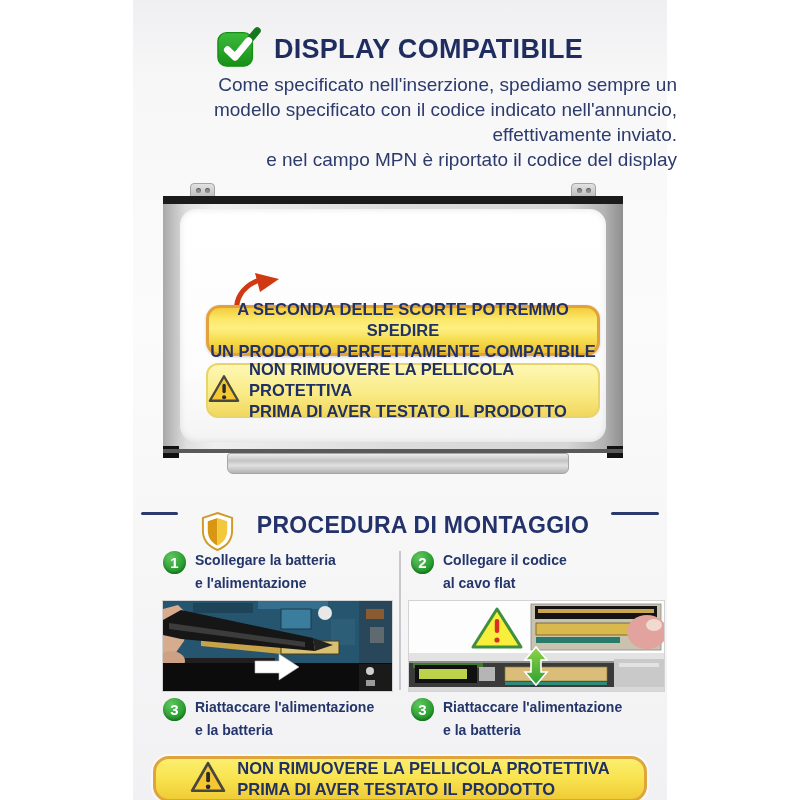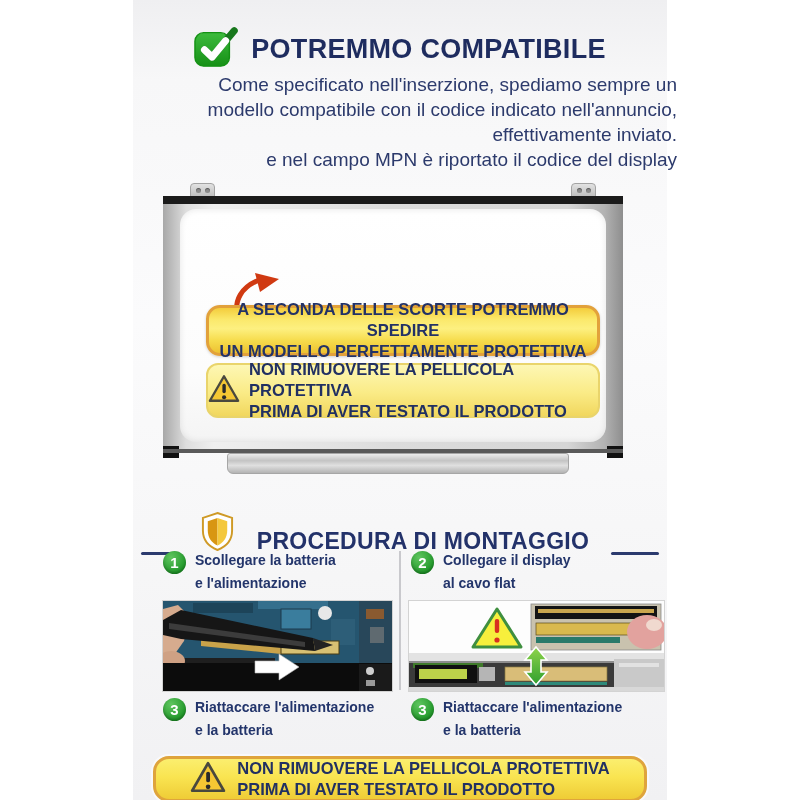--- a/index.html
+++ b/index.html
@@ -47,21 +47,21 @@
   }
   .banner-stock div { font-size:16.5px; font-weight:bold; color:#233266; line-height:21px; }
   .banner-film {
     position:absolute; left:43px; top:180px; width:394px; height:55px;
     border:2px solid #e9d46b; border-radius:12px;
     background:linear-gradient(180deg,#fdf7b4 0%,#faeb86 55%,#f1d75e 100%);
     display:flex; align-items:center; justify-content:center; gap:9px;
   }
   .banner-film .lines div, .footer-banner .lines div { font-size:16.5px; font-weight:bold; color:#213062; line-height:21px; text-align:left; }
   
-  .proc-header { position:absolute; left:133px; top:512px; width:534px; display:flex; align-items:flex-end; justify-content:center; gap:22px; }
+  .proc-header { position:absolute; left:133px; top:512px; width:534px; display:flex; align-items:flex-start; justify-content:center; gap:22px; }
   .dash { height:3px; background:#2b3a6e; border-radius:2px; }
   .dash.l { width:37px; } .dash.r { width:48px; }
   .proc-title { font-size:23px; font-weight:bold; color:#23326a; letter-spacing:.3px; }
   
   .step { position:absolute; display:flex; gap:9px; align-items:flex-start; }
   .step-num {
     flex:0 0 auto; width:23px; height:23px; border-radius:50%; margin-top:2px;
     background:radial-gradient(circle at 35% 28%, #5fc55f, #1e9627 75%);
     box-shadow:inset 0 -2px 3px rgba(0,0,0,.25);
     color:#fff; font-weight:bold; font-size:15px;
@@ -98,26 +98,26 @@
         <linearGradient id="gcheck" x1="0" y1="0" x2="0" y2="1">
           <stop offset="0" stop-color="#3dbb3d"></stop>
             <stop offset="1" stop-color="#169016"></stop>
         </linearGradient>
       </defs>
       <rect x="1" y="6" width="36" height="35" rx="9" fill="url(#gcheck)" stroke="#149114" stroke-width="1.5"></rect>
       <path d="M11 24 L19 31.5 L42 4" fill="none" stroke="#17771c" stroke-width="7.5" stroke-linecap="round" stroke-linejoin="round"></path>
       <path d="M11 24 L19 31.5 L33 14.5" fill="none" stroke="#ffffff" stroke-width="7.5" stroke-linecap="round" stroke-linejoin="round"></path>
     </svg>
   </span>
-  <span class="title">POTREMMO COMPATIBILE</span>
+  <span class="title">DISPLAY COMPATIBILE</span>
 </div>
 
 <div class="intro">
   <div>Come specificato nell'inserzione, spediamo sempre un</div>
-  <div>modello compatibile con il codice indicato nell'annuncio,</div>
+  <div>modello specificato con il codice indicato nell'annuncio,</div>
   <div>effettivamente inviato.</div>
   <div>e nel campo MPN è riportato il codice del display</div>
 </div>
 
 <div class="panel">
   <div class="bracket l">
       <span class="hole"></span>
       <span class="hole"></span>
     </div>
   <div class="bracket r">
@@ -134,21 +134,21 @@
 
   <div class="red-arrow">
     <svg width="56" height="46" viewBox="0 0 56 46">
       <path d="M9 45 C4 27 13 14 30 7" fill="none" stroke="#d03a12" stroke-width="5"></path>
       <polygon points="26,0 50,6 31,19" fill="#d03a12"></polygon>
     </svg>
   </div>
 
   <div class="banner-stock">
     <div>A SECONDA DELLE SCORTE POTREMMO SPEDIRE</div>
-    <div>UN MODELLO PERFETTAMENTE PROTETTIVA</div>
+    <div>UN PRODOTTO PERFETTAMENTE COMPATIBILE</div>
   </div>
 
   <div class="banner-film">
     <span>
       <svg width="32" height="29" viewBox="0 0 34 30">
         <polygon points="17,2 32,28 2,28" fill="#f5c733" stroke="#49483e" stroke-width="2.5" stroke-linejoin="round"></polygon>
         <rect x="15.3" y="10" width="3.6" height="10" rx="1.8" fill="#2a2a2a"></rect>
         <circle cx="17.1" cy="24.3" r="2.2" fill="#2a2a2a"></circle>
       </svg>
     </span>
@@ -175,21 +175,21 @@
 <div class="step s1">
   <span class="step-num">1</span>
   <span class="step-text">
     <div>Scollegare la batteria</div>
     <div>e l'alimentazione</div>
   </span>
 </div>
 <div class="step s2">
   <span class="step-num">2</span>
   <span class="step-text">
-    <div>Collegare il display</div>
+    <div>Collegare il codice</div>
     <div>al cavo flat</div>
   </span>
 </div>
 
 <div class="col-divider"></div>
 
 <div class="photo left">
   <svg width="229" height="90" viewBox="0 0 229 90">
     <rect x="0" y="0" width="229" height="62" fill="#25556f"></rect>
     <rect x="30" y="2" width="60" height="10" fill="#1d4459"></rect>

